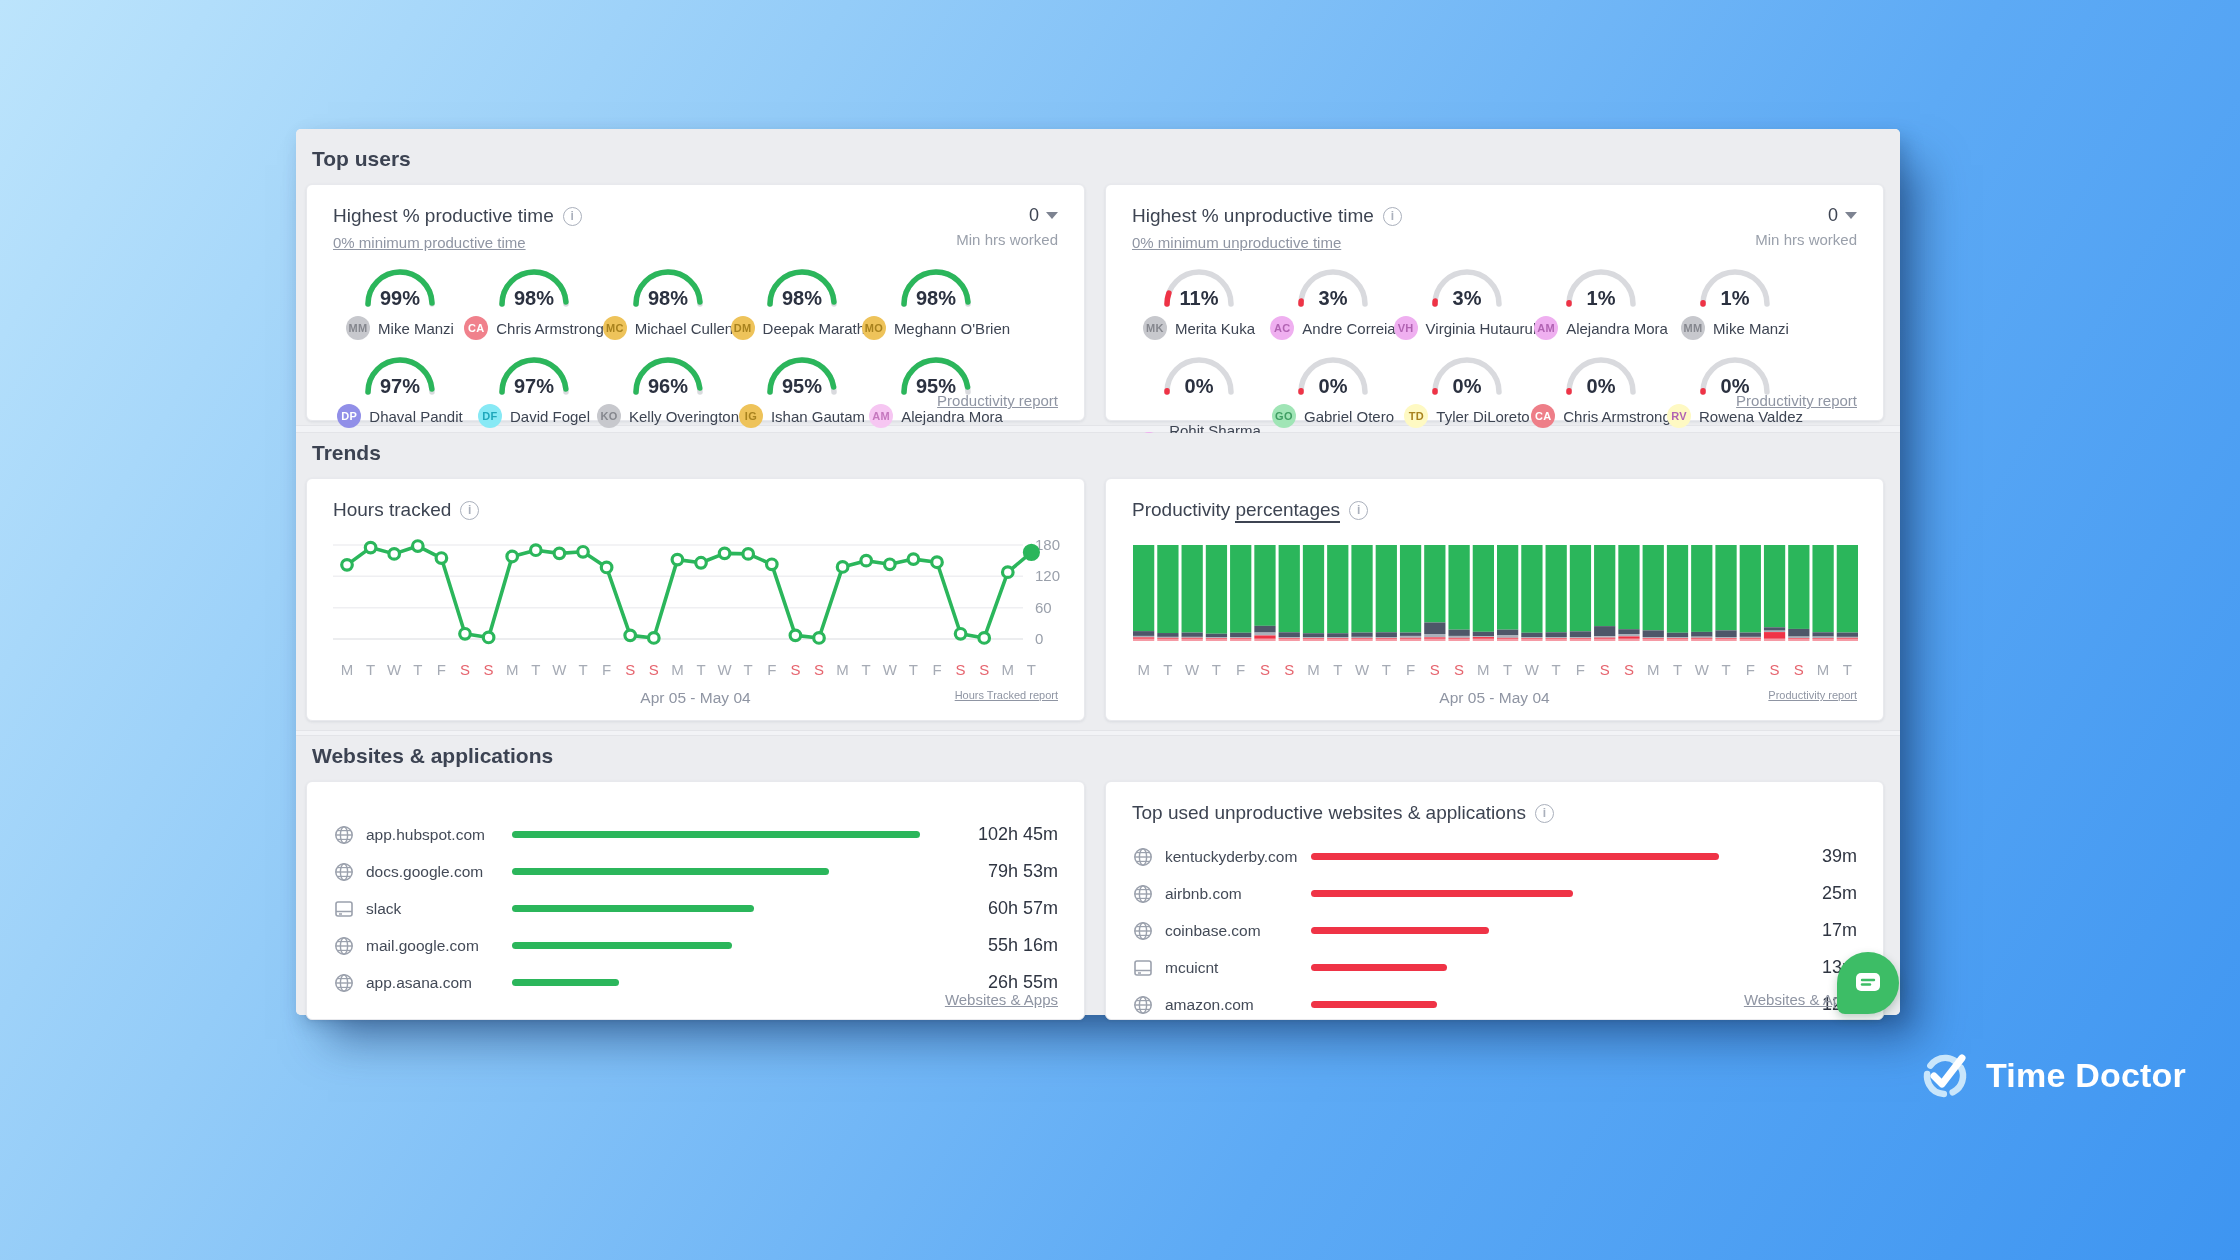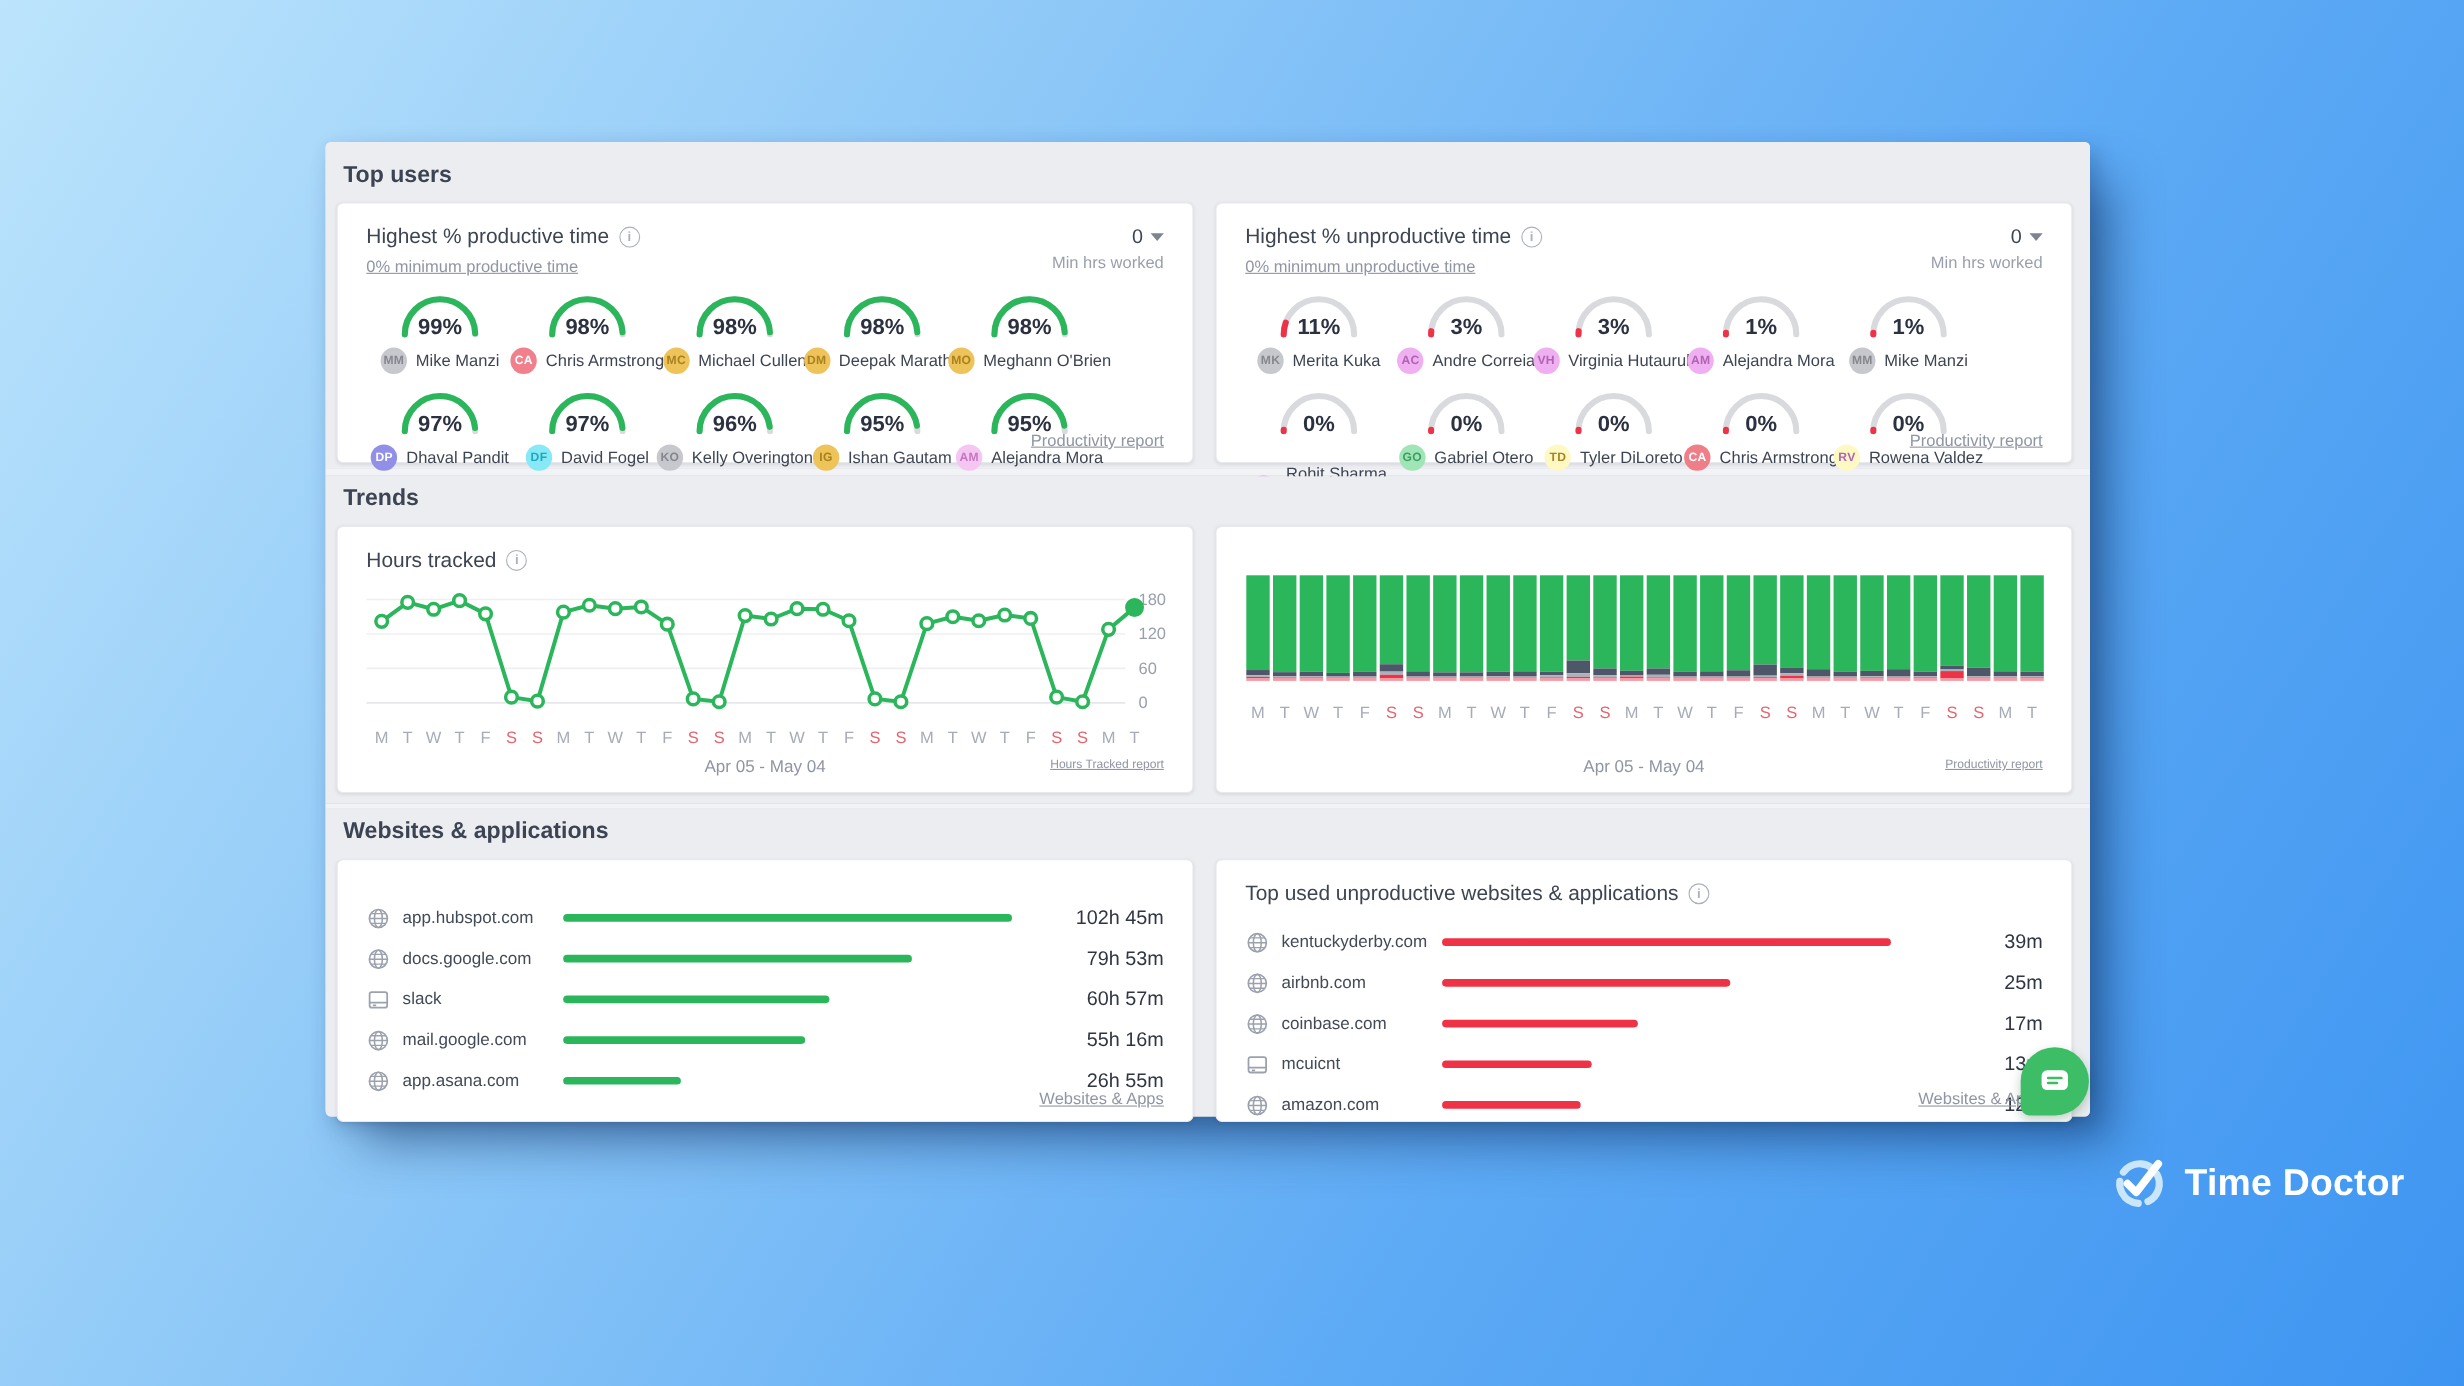--- a/index.html
+++ b/index.html
@@ -474,20 +474,25 @@
                 <text x="698.4000000000001" y="140" font-size="15" text-anchor="middle" fill="#a6abb5">T</text>
               </svg>
             </div>
           <div class="chart-foot">
             <span class="date-range">Apr 05 - May 04</span>
             <a class="chart-report-link">Hours Tracked report</a>
           </div>
         </div>
 
         <div class="card">
+          <div class="card-head">
+            <div>
+              <span class="card-title"><span>Productivity</span> <span class="title-underline">percentages</span></span><span class="info-icon">i</span>
+            </div>
+          </div>
           <div class="chart-box">
               <svg width="727" height="152" viewBox="0 0 727 152">
                 <rect x="1" y="10" width="21.266666666666666" height="86.12" fill="#2bb65b"></rect>
                 <rect x="1" y="96.12" width="21.266666666666666" height="4.800000000000001" fill="#4e5769"></rect>
                 <rect x="1" y="100.92" width="21.266666666666666" height="1.44" fill="#aab1bb"></rect>
                 <rect x="1" y="102.36" width="21.266666666666666" height="1.44" fill="#ef3346"></rect>
                 <rect x="1" y="103.8" width="21.266666666666666" height="2.2" fill="#f59aa5"></rect>
                 <text x="11.633333333333333" y="140" font-size="15" text-anchor="middle" fill="#a6abb5">M</text>
                 <rect x="25.266666666666666" y="10" width="21.266666666666666" height="88.04" fill="#2bb65b"></rect>
                 <rect x="25.266666666666666" y="98.04" width="21.266666666666666" height="3.84" fill="#4e5769"></rect>

